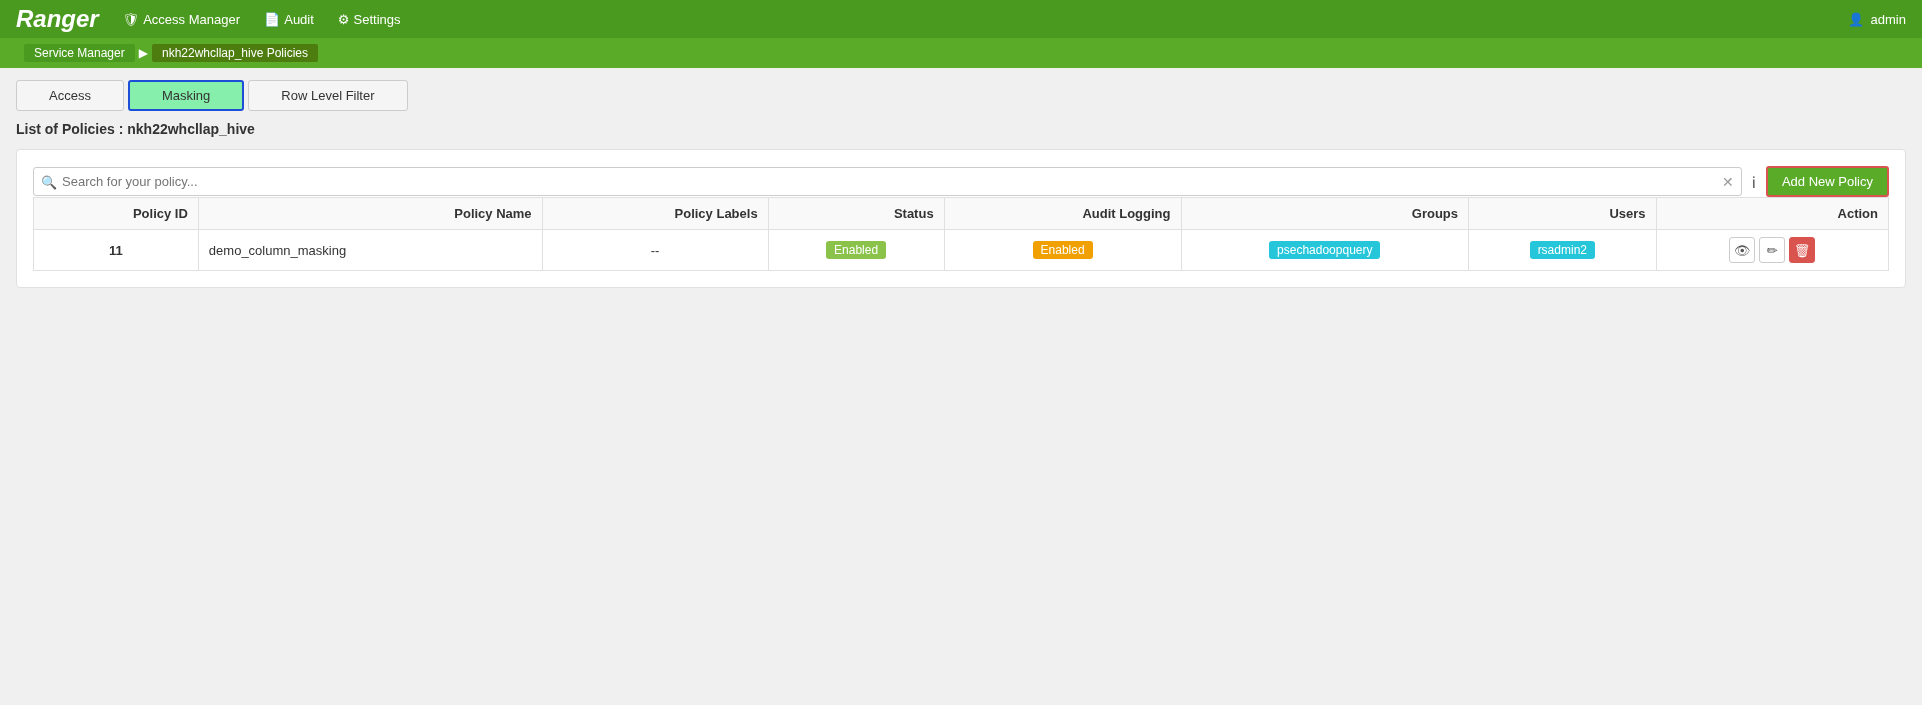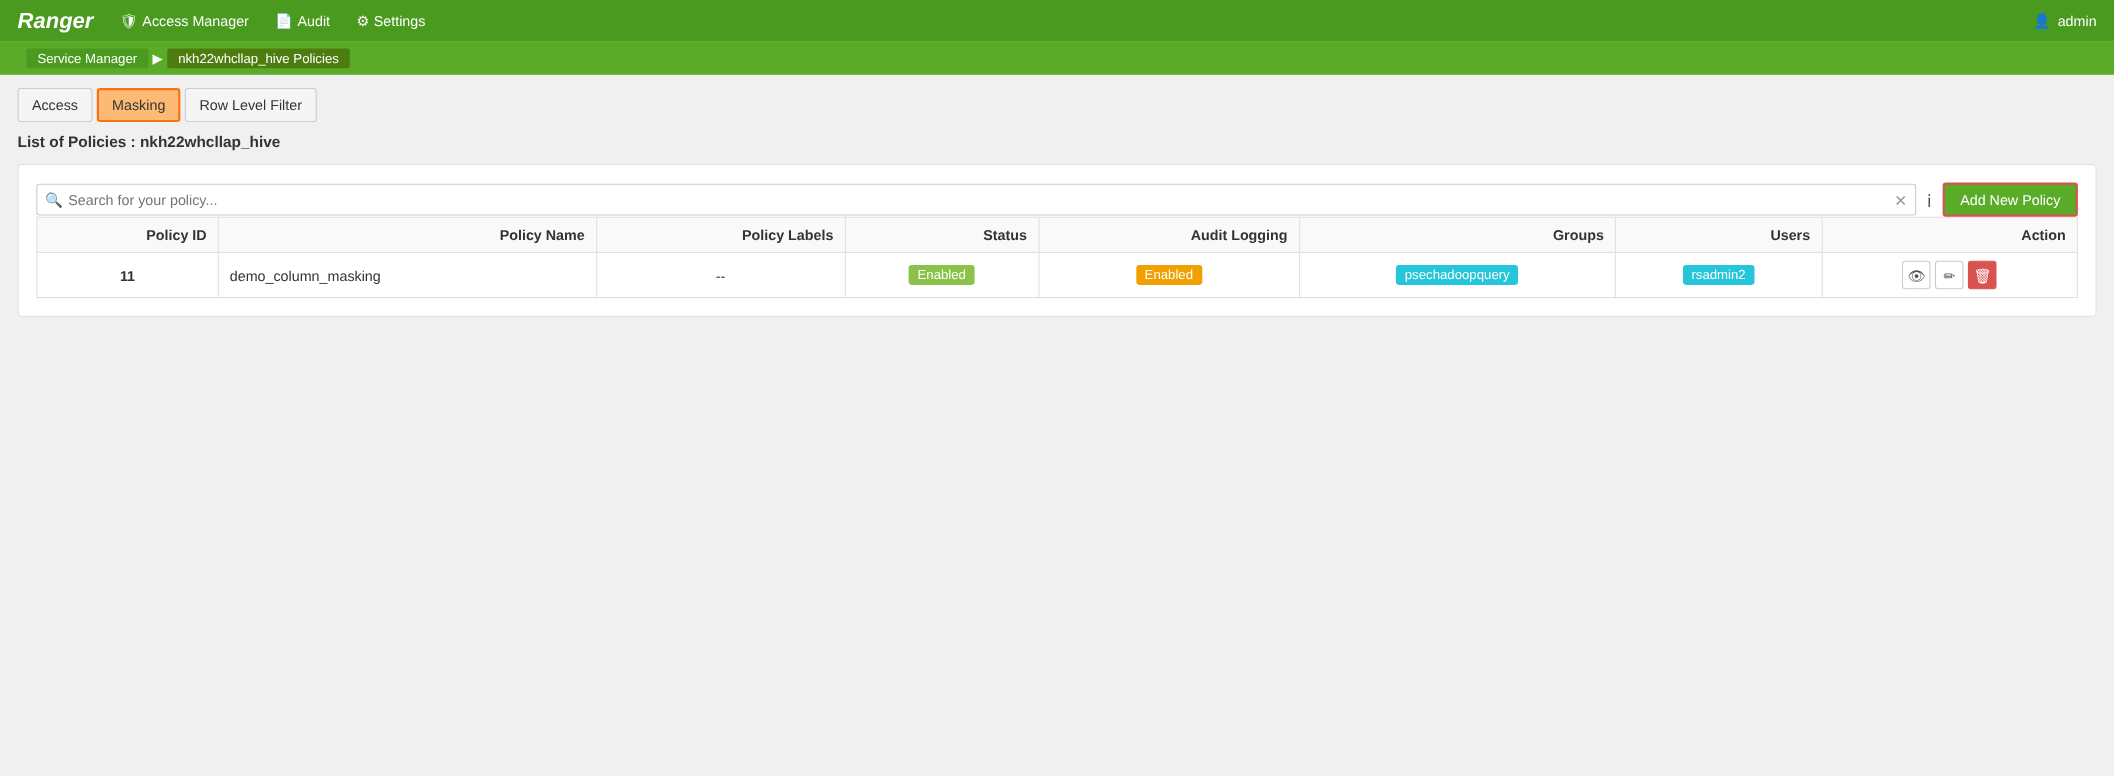--- a/index.html
+++ b/index.html
@@ -8,21 +8,21 @@
     
     .top-nav {
       background: #4a9a1f;
       height: 38px;
       display: flex;
       align-items: center;
       padding: 0 16px;
       justify-content: space-between;
     }
     .top-nav-left { display: flex; align-items: center; gap: 24px; }
-    .brand { color: #fff; font-size: 20px; font-weight: bold; font-style: italic; }
+    .brand { color: #fff; font-size: 24px; font-weight: bold; font-style: italic; }
     .nav-item { color: #fff; font-size: 13px; display: flex; align-items: center; gap: 4px; cursor: pointer; }
     .top-nav-right { color: #fff; font-size: 13px; display: flex; align-items: center; gap: 6px; }
 
     
     .breadcrumb-bar {
       background: #5aac28;
       padding: 6px 24px;
       display: flex;
       align-items: center;
       gap: 4px;
@@ -39,31 +39,31 @@
       background: #4d7c0f;
     }
     .breadcrumb-arrow { color: #fff; font-size: 12px; }
 
     
     .main-content { padding: 12px 16px; }
 
     
     .tabs { display: flex; gap: 4px; margin-bottom: 10px; }
     .tab {
-      padding: 6px 12px;
+      padding: 6px 32px;
       border: 1px solid #ccc;
       background: #f5f5f5;
       cursor: pointer;
       border-radius: 3px;
       font-size: 13px;
       color: #333;
     }
     .tab.active {
-      background: #fdba74;
-      border: 2px solid #f97316;
+      background: #86efac;
+      border: 2px solid #1d4ed8;
       color: #333;
       font-weight: normal;
     }
 
     
     .page-title {
       font-size: 14px;
       font-weight: bold;
       margin-bottom: 12px;
       color: #333;

